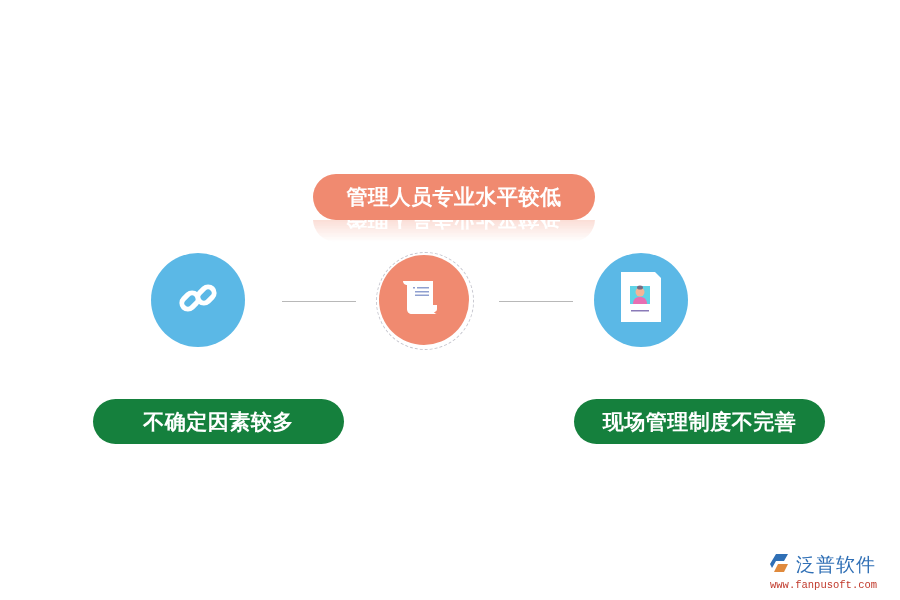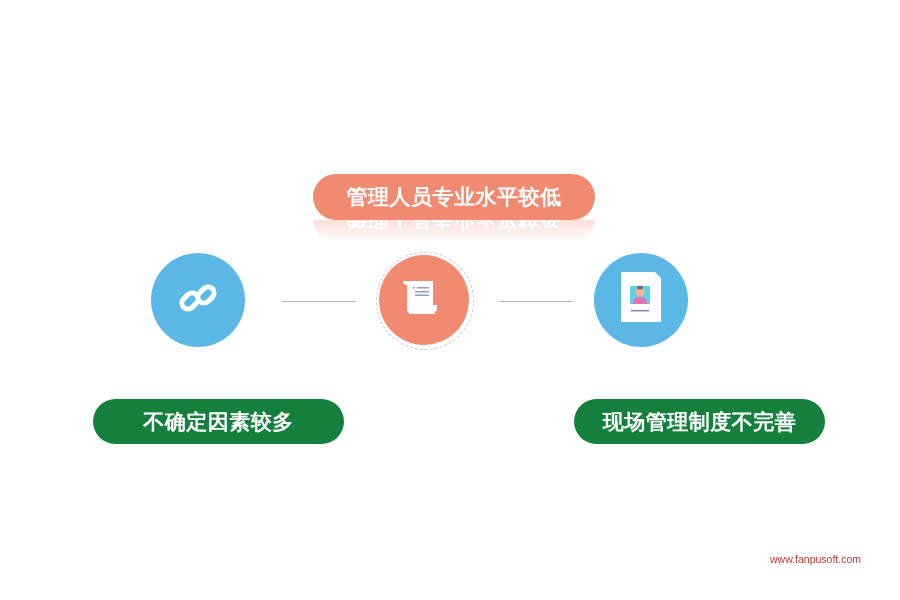--- a/index.html
+++ b/index.html
@@ -38,21 +38,21 @@
     border-radius: 50%; border: 1px dashed #c8c8d0;
   }
   .line {
     position: absolute; height: 1px; background: #b8b8b8;
   }
   .logo {
     position: absolute; left: 770px; top: 552px; width: 125px; height: 40px;
   }
   .logo-row { display: flex; align-items: center; }
   .logo-text { color: #2f6fb5; font-size: 19px; margin-left: 4px; letter-spacing: 1px; }
-  .logo-url { color: #c0392b; font-family: Liberation Sans, sans-serif; font-size: 10.5px; margin-top: 1px; }
+  .logo-url { color: #c0392b; font-family: Liberation Mono, monospace; font-size: 10.5px; margin-top: 1px; }
 </style>
 </head>
 <body>
 
 <div class="pill orange" style="left:313px; top:174px; width:282px; height:46px;">
   <span>管理人员专业水平较低</span>
 </div>
 <div class="reflect">
   <div class="inner">
       <span>管理人员专业水平较低</span>
@@ -103,14 +103,23 @@
 
 <div class="pill blue" style="left:93px; top:399px; width:251px; height:45px;">
   <span>不确定因素较多</span>
 </div>
 
 <div class="pill blue" style="left:574px; top:399px; width:251px; height:45px;">
   <span>现场管理制度不完善</span>
 </div>
 
 <div class="logo">
+  <div class="logo-row">
+    <span>
+      <svg width="22" height="22" viewBox="0 0 22 22">
+        <path d="M6 2 h12 l-4 7 h-8 l-4 7 l-2 -4 z" fill="#2f6fb5"></path>
+        <path d="M8 12 h10 l-4 8 h-10 z" fill="#e08a3c"></path>
+      </svg>
+    </span>
+    <span class="logo-text">泛普软件</span>
+  </div>
   <div class="logo-url">www.fanpusoft.com</div>
 </div>
 
 </body></html>

